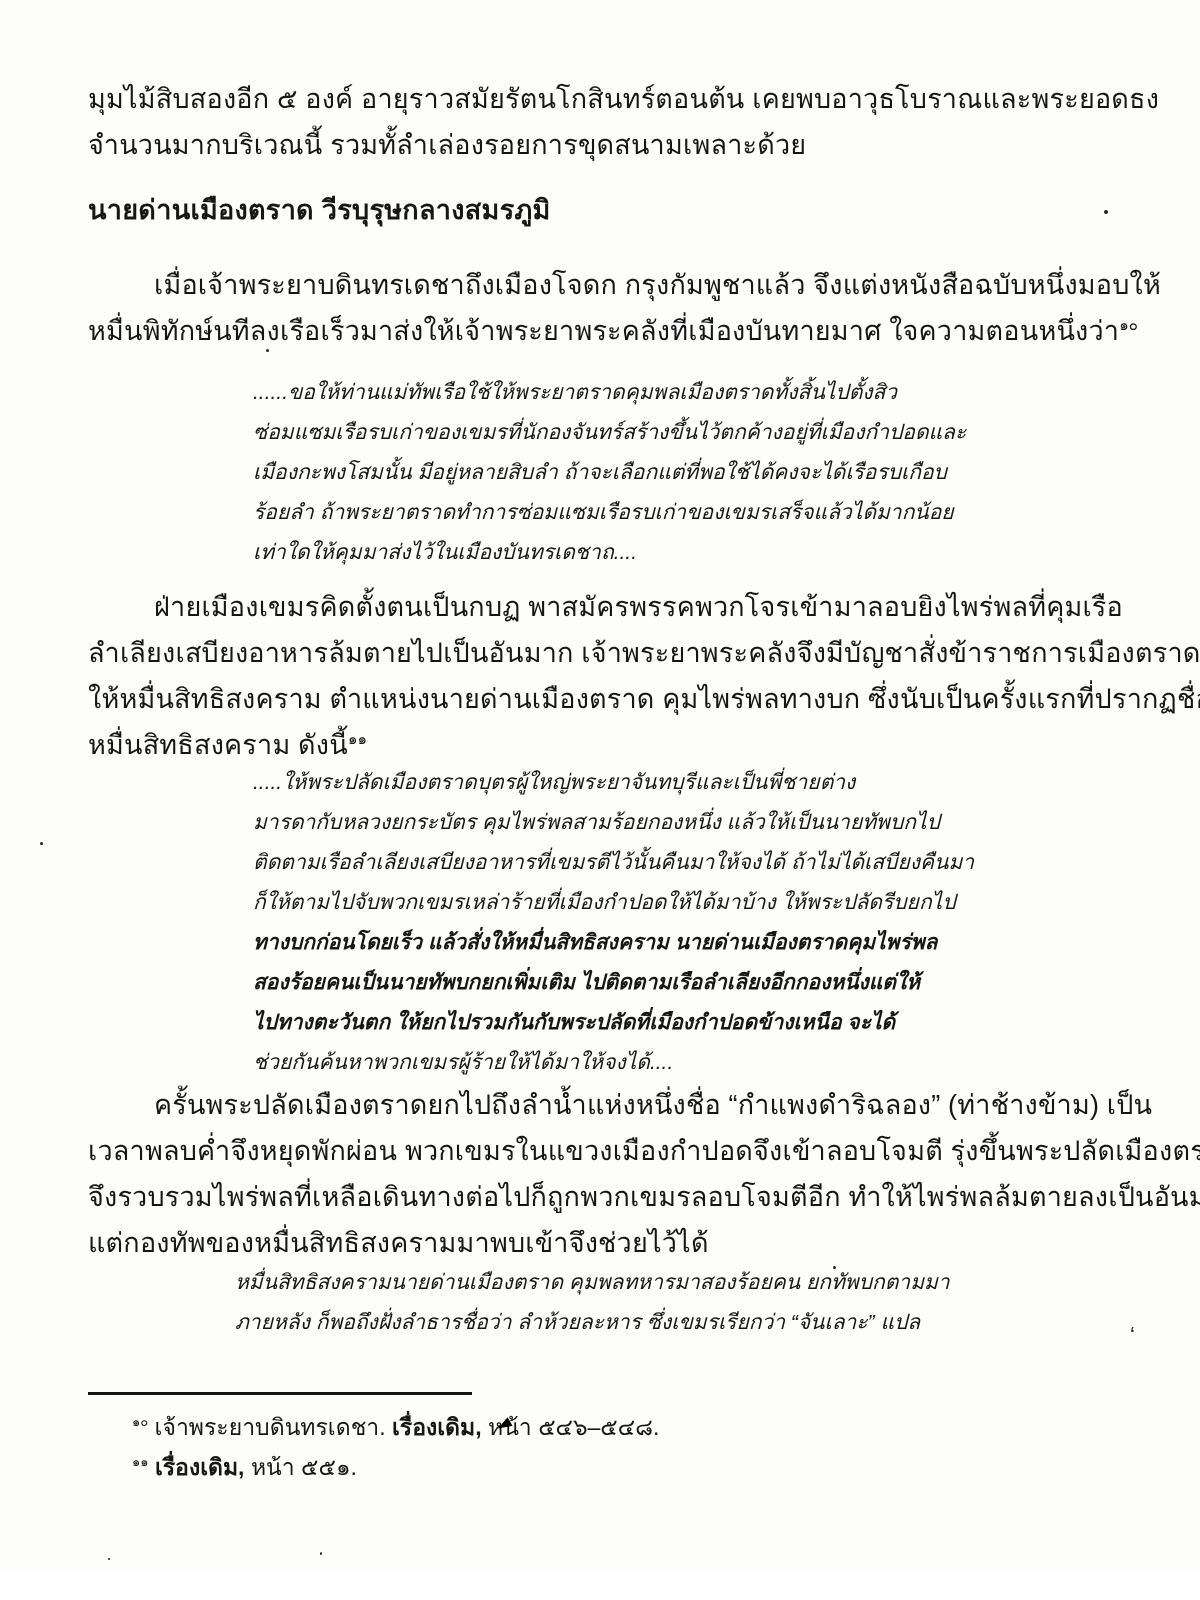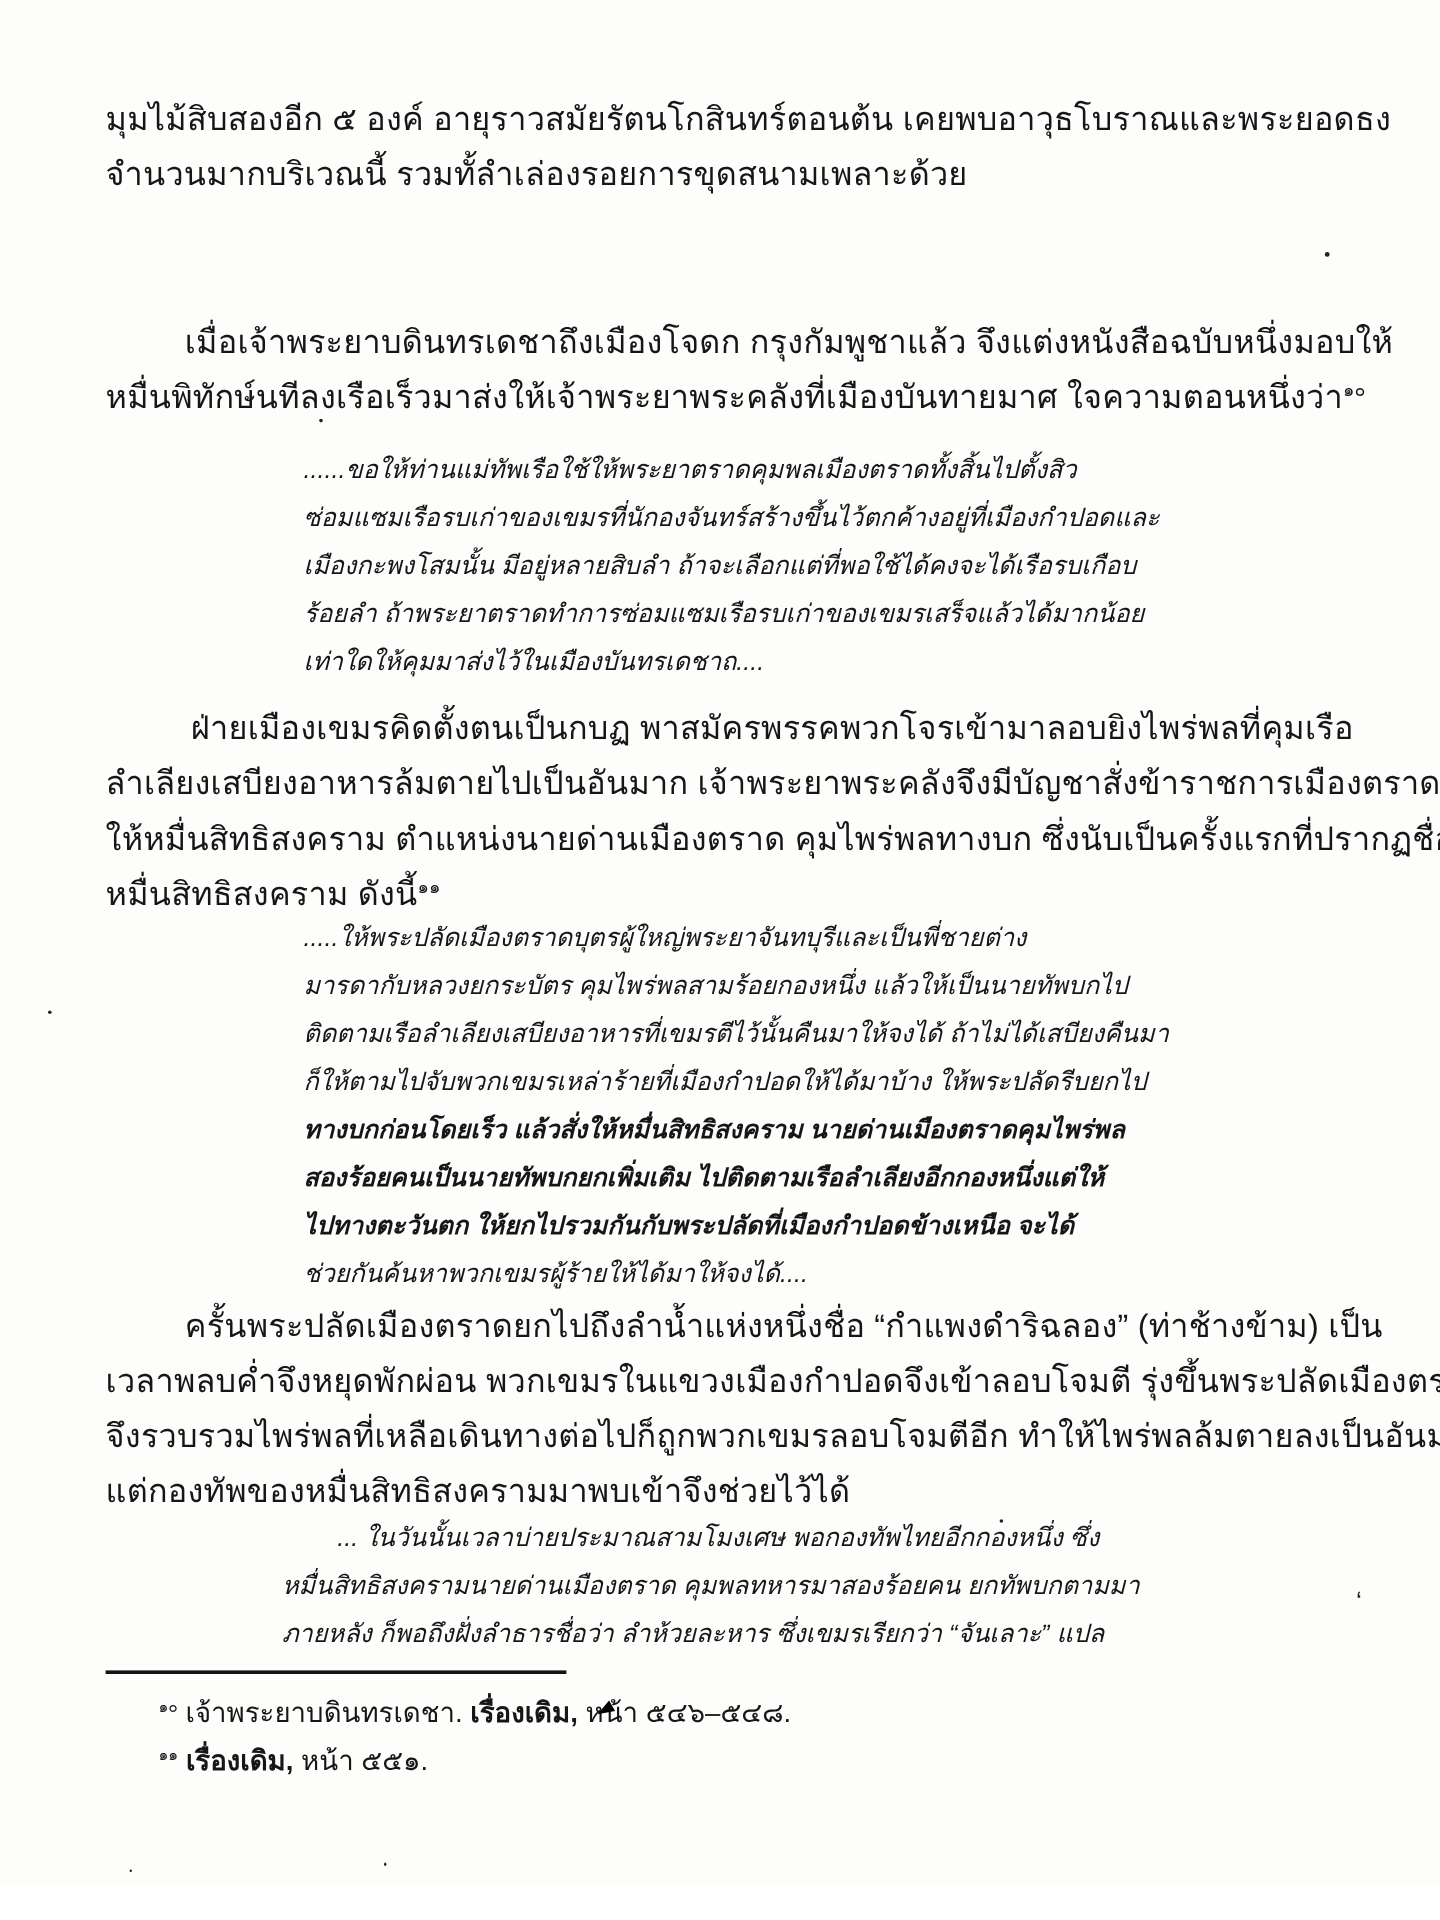--- a/index.html
+++ b/index.html
@@ -20,21 +20,21 @@
     position: absolute;
     left: 88px;
     width: 1045px;
   }
   .main .line {
     font-size: 27px;
     line-height: 46px;
     white-space: nowrap;
     letter-spacing: 0.2px;
   }
-  .indent1 { text-indent: 66px; text-align: center; }
+  .indent1 { text-indent: 66px; }
   .heading {
     position: absolute;
     left: 88px;
     top: 188px;
     font-size: 27px;
     font-weight: 600;
     white-space: nowrap;
     letter-spacing: 0.3px;
   }
   .quote {
@@ -96,20 +96,21 @@
 </head>
 <body>
 
 <div class="page">
 
   <div class="block main" style="top:76px">
     <div class="line">มุมไม้สิบสองอีก ๕ องค์ อายุราวสมัยรัตนโกสินทร์ตอนต้น เคยพบอาวุธโบราณและพระยอดธง</div>
     <div class="line">จำนวนมากบริเวณนี้ รวมทั้ลำเล่องรอยการขุดสนามเพลาะด้วย</div>
   </div>
 
+  <div class="heading">นายด่านเมืองตราด วีรบุรุษกลางสมรภูมิ</div>
 
   <div class="block main" style="top:262px">
     <div class="line indent1">เมื่อเจ้าพระยาบดินทรเดชาถึงเมืองโจดก กรุงกัมพูชาแล้ว  จึงแต่งหนังสือฉบับหนึ่งมอบให้</div>
     <div class="line"><span>หมื่นพิทักษ์นทีลงเรือเร็วมาส่งให้เจ้าพระยาพระคลังที่เมืองบันทายมาศ ใจความตอนหนึ่งว่า</span><sup class="fnref">๑๐</sup></div>
   </div>
 
   <div class="quote" style="top:372px">
     <div class="line">......ขอให้ท่านแม่ทัพเรือใช้ให้พระยาตราดคุมพลเมืองตราดทั้งสิ้นไปตั้งสิว</div>
     <div class="line">ซ่อมแซมเรือรบเก่าของเขมรที่นักองจันทร์สร้างขึ้นไว้ตกค้างอยู่ที่เมืองกำปอดและ</div>
     <div class="line">เมืองกะพงโสมนั้น มีอยู่หลายสิบลำ ถ้าจะเลือกแต่ที่พอใช้ได้คงจะได้เรือรบเกือบ</div>
@@ -136,21 +137,20 @@
   </div>
 
   <div class="block main" style="top:1082px">
     <div class="line indent1">ครั้นพระปลัดเมืองตราดยกไปถึงลำน้ำแห่งหนึ่งชื่อ  “กำแพงดำริฉลอง”  (ท่าช้างข้าม)  เป็น</div>
     <div class="line">เวลาพลบค่ำจึงหยุดพักผ่อน พวกเขมรในแขวงเมืองกำปอดจึงเข้าลอบโจมตี รุ่งขึ้นพระปลัดเมืองตราด</div>
     <div class="line">จึงรวบรวมไพร่พลที่เหลือเดินทางต่อไปก็ถูกพวกเขมรลอบโจมตีอีก ทำให้ไพร่พลล้มตายลงเป็นอันมาก</div>
     <div class="line">แต่กองทัพของหมื่นสิทธิสงครามมาพบเข้าจึงช่วยไว้ได้</div>
   </div>
 
   <div class="quote" style="top:1262px; left:235px;">
-    <div class="line qindent">...  ในวันนั้นเวลาบ่ายประมาณสามโมงเศษ พอกองทัพไทยอีกกองหนึ่ง ซึ่ง</div>
     <div class="line">หมื่นสิทธิสงครามนายด่านเมืองตราด คุมพลทหารมาสองร้อยคน ยกทัพบกตามมา</div>
     <div class="line">ภายหลัง ก็พอถึงฝั่งลำธารชื่อว่า ลำห้วยละหาร ซึ่งเขมรเรียกว่า “จันเลาะ”  แปล</div>
   </div>
 
   <div class="fn-divider"></div>
 
   <div class="footnote" style="top:1408px">
     <sup class="fnref">๑๐</sup>
     <span>เจ้าพระยาบดินทรเดชา. </span><span class="fn-title">เรื่องเดิม,</span><span> หน้า ๕๔๖–๕๔๘.</span>
   </div>

